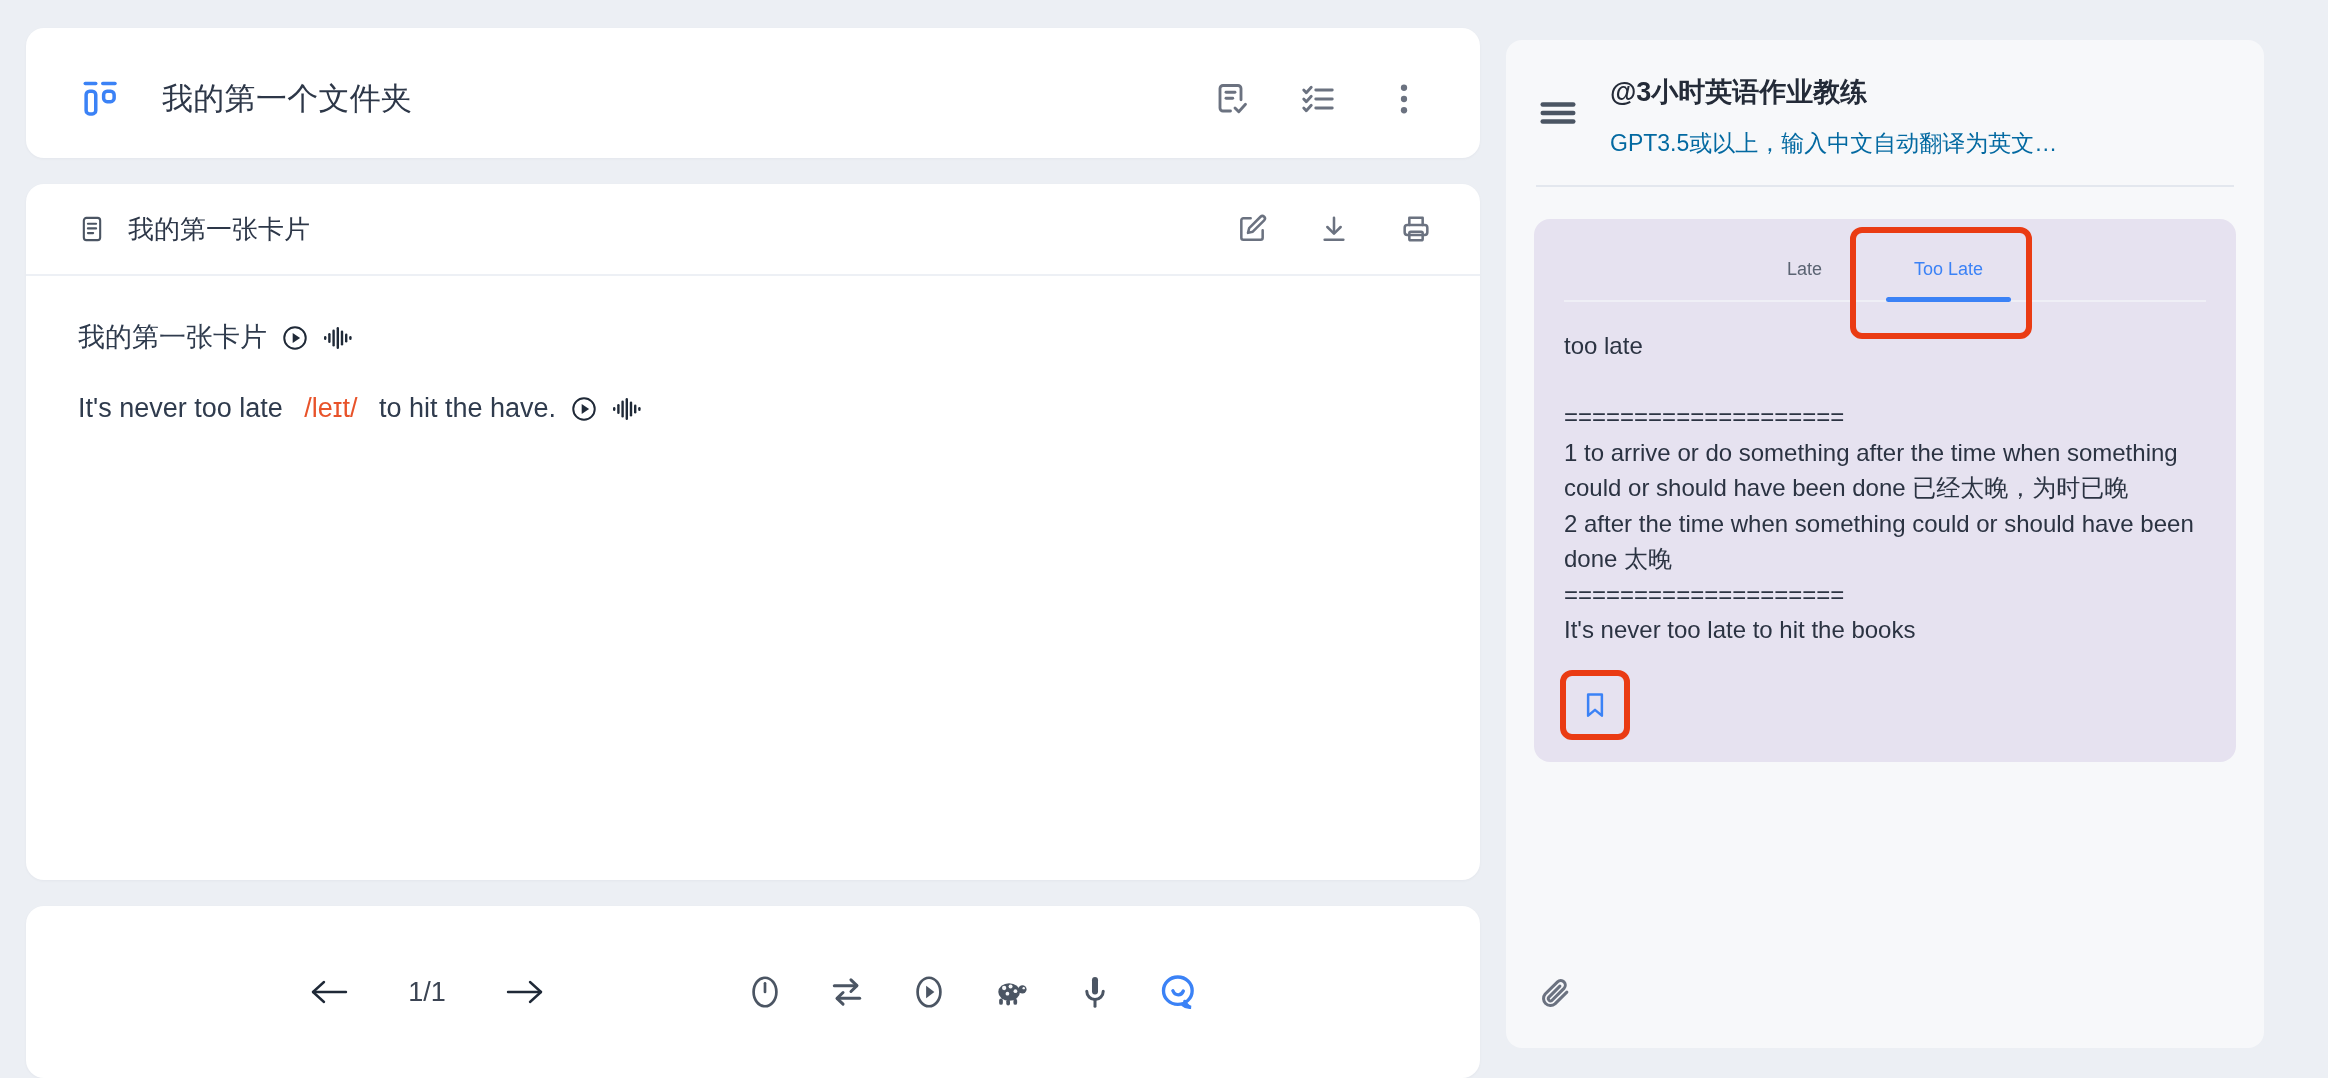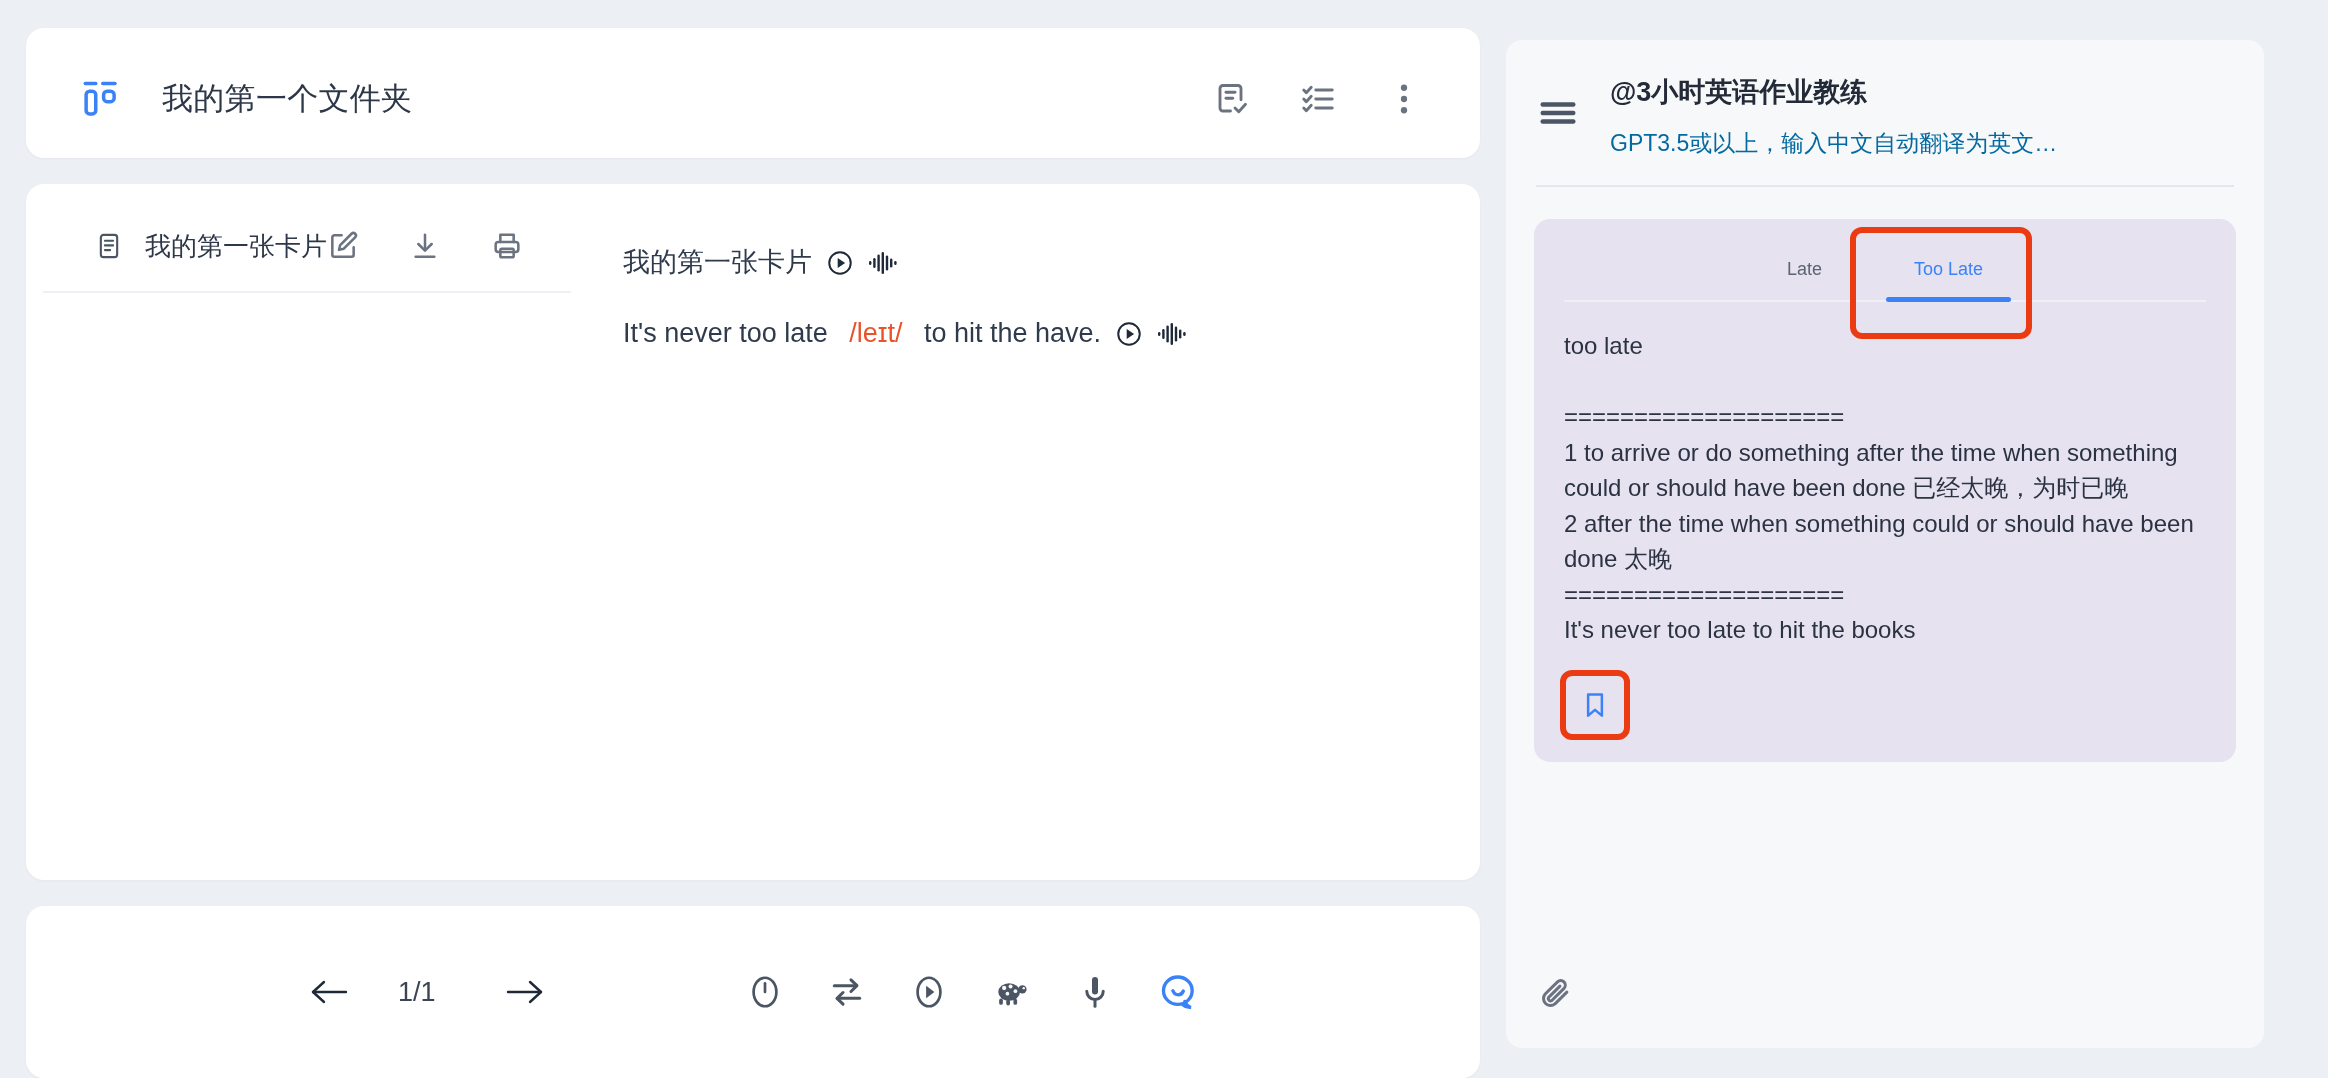--- a/index.html
+++ b/index.html
@@ -65,23 +65,23 @@
     align-items: center;
     gap: 50px;
   }
 
   .ico { display: inline-flex; align-items: center; justify-content: center; }
 
   
   .note-card {
     flex: 1;
     min-height: 0;
-    padding: 17px;
-    display: flex;
-    flex-direction: row;
+    padding: 0;
+    display: flex;
+    flex-direction: column;
     text-align: right;
   }
 
   .note-head {
     height: 92px;
     display: flex;
     align-items: center;
     padding: 0 48px 0 52px;
     border-bottom: 2px solid #edf0f5;
   }
@@ -137,21 +137,21 @@
     display: flex;
     align-items: center;
     gap: 46px;
     margin-right: 200px;
   }
 
   .pager-label {
     font-size: 27px;
     color: #3b4453;
     min-width: 58px;
-    text-align: left;
+    text-align: center;
   }
 
   .player-tools {
     display: flex;
     align-items: center;
     gap: 44px;
   }
 
   
   .right-col {

